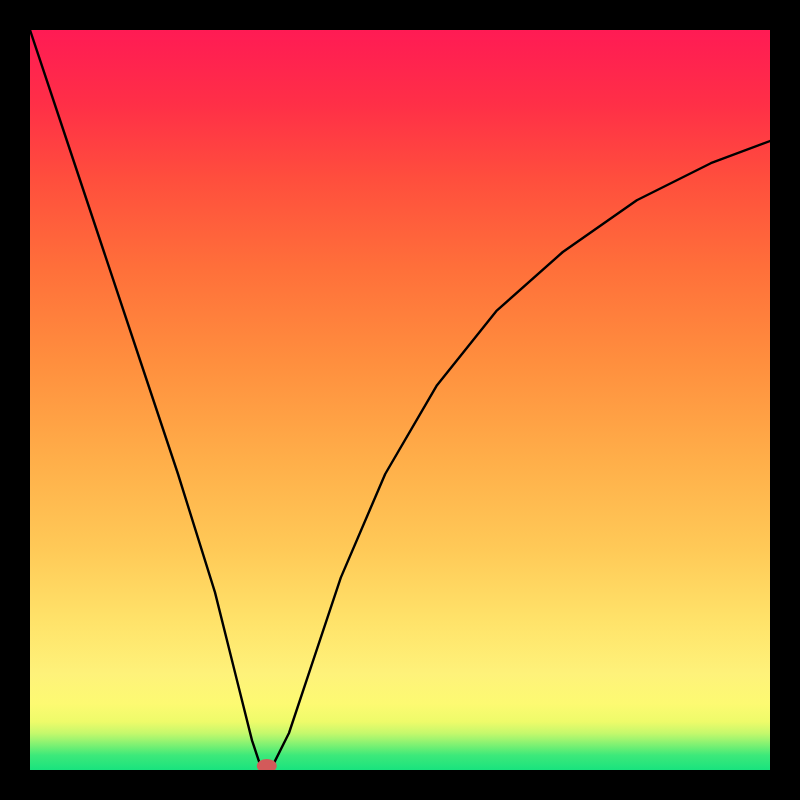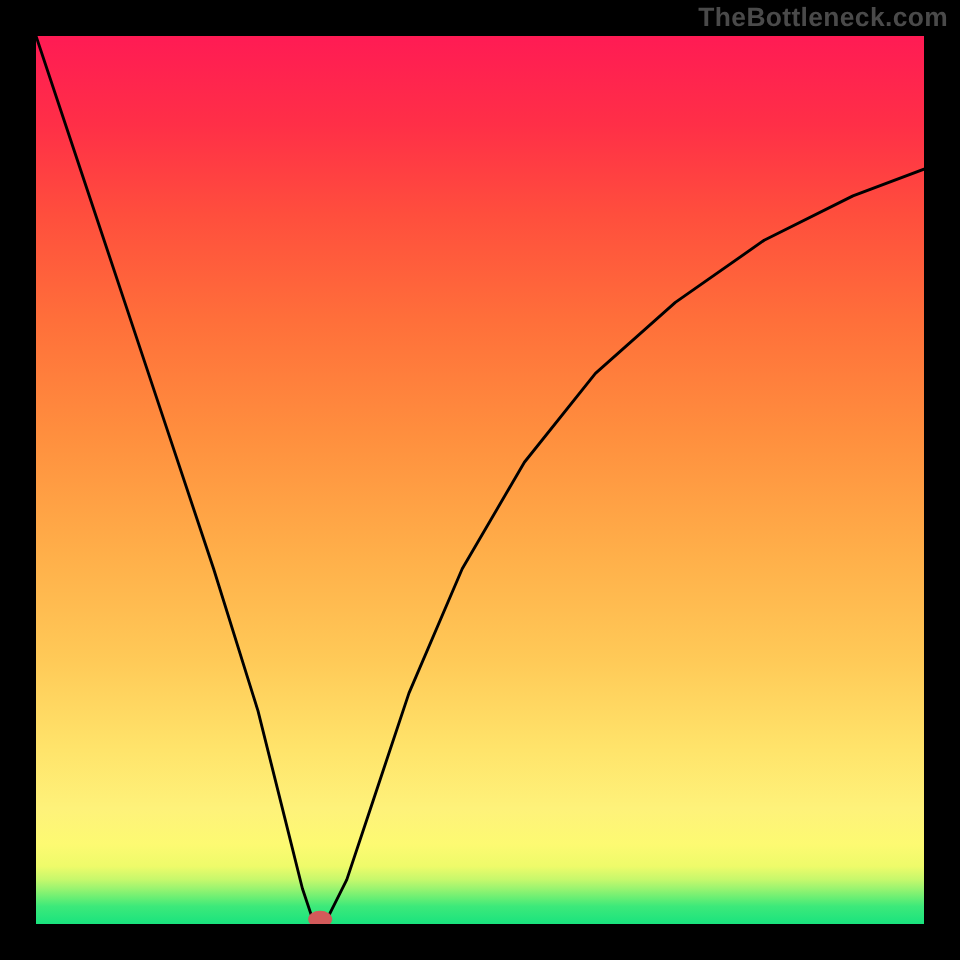--- a/index.html
+++ b/index.html
@@ -33,21 +33,20 @@
     top: 30px;
     width: 740px;
     height: 740px;
   }
   svg { display: block; }
 </style>
 </head>
 <body>
 
 <div class="frame">
-  <div class="watermark">TheBottleneck.com</div>
 
   <div class="plot-wrap">
     <svg id="plot-svg" viewBox="0 0 740 740" width="740" height="740">
         <defs>
           <linearGradient id="bg-grad" x1="0" y1="1" x2="0" y2="0">
             <stop offset="0%" stop-color="#19e37e"></stop>
             <stop offset="2%" stop-color="#3de97a"></stop>
             <stop offset="3%" stop-color="#6bef74"></stop>
             <stop offset="4%" stop-color="#9af470"></stop>
             <stop offset="5%" stop-color="#c6f86c"></stop>

